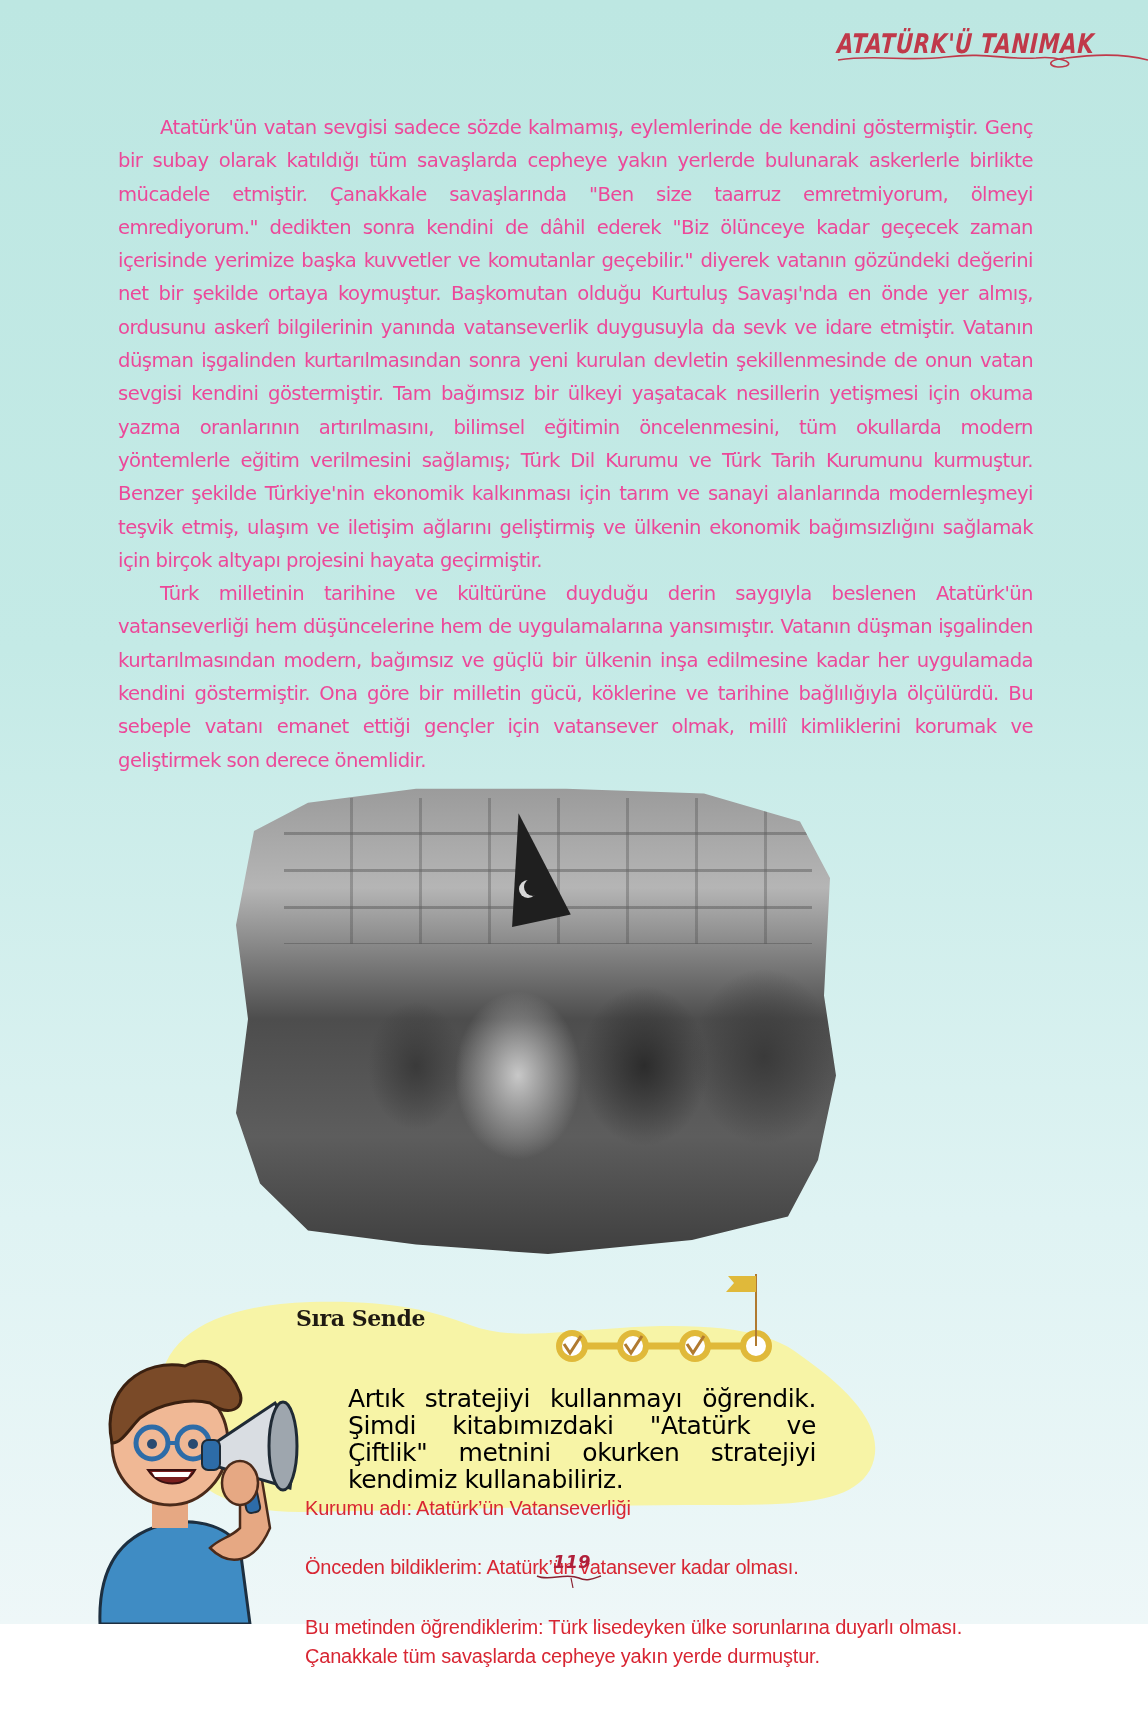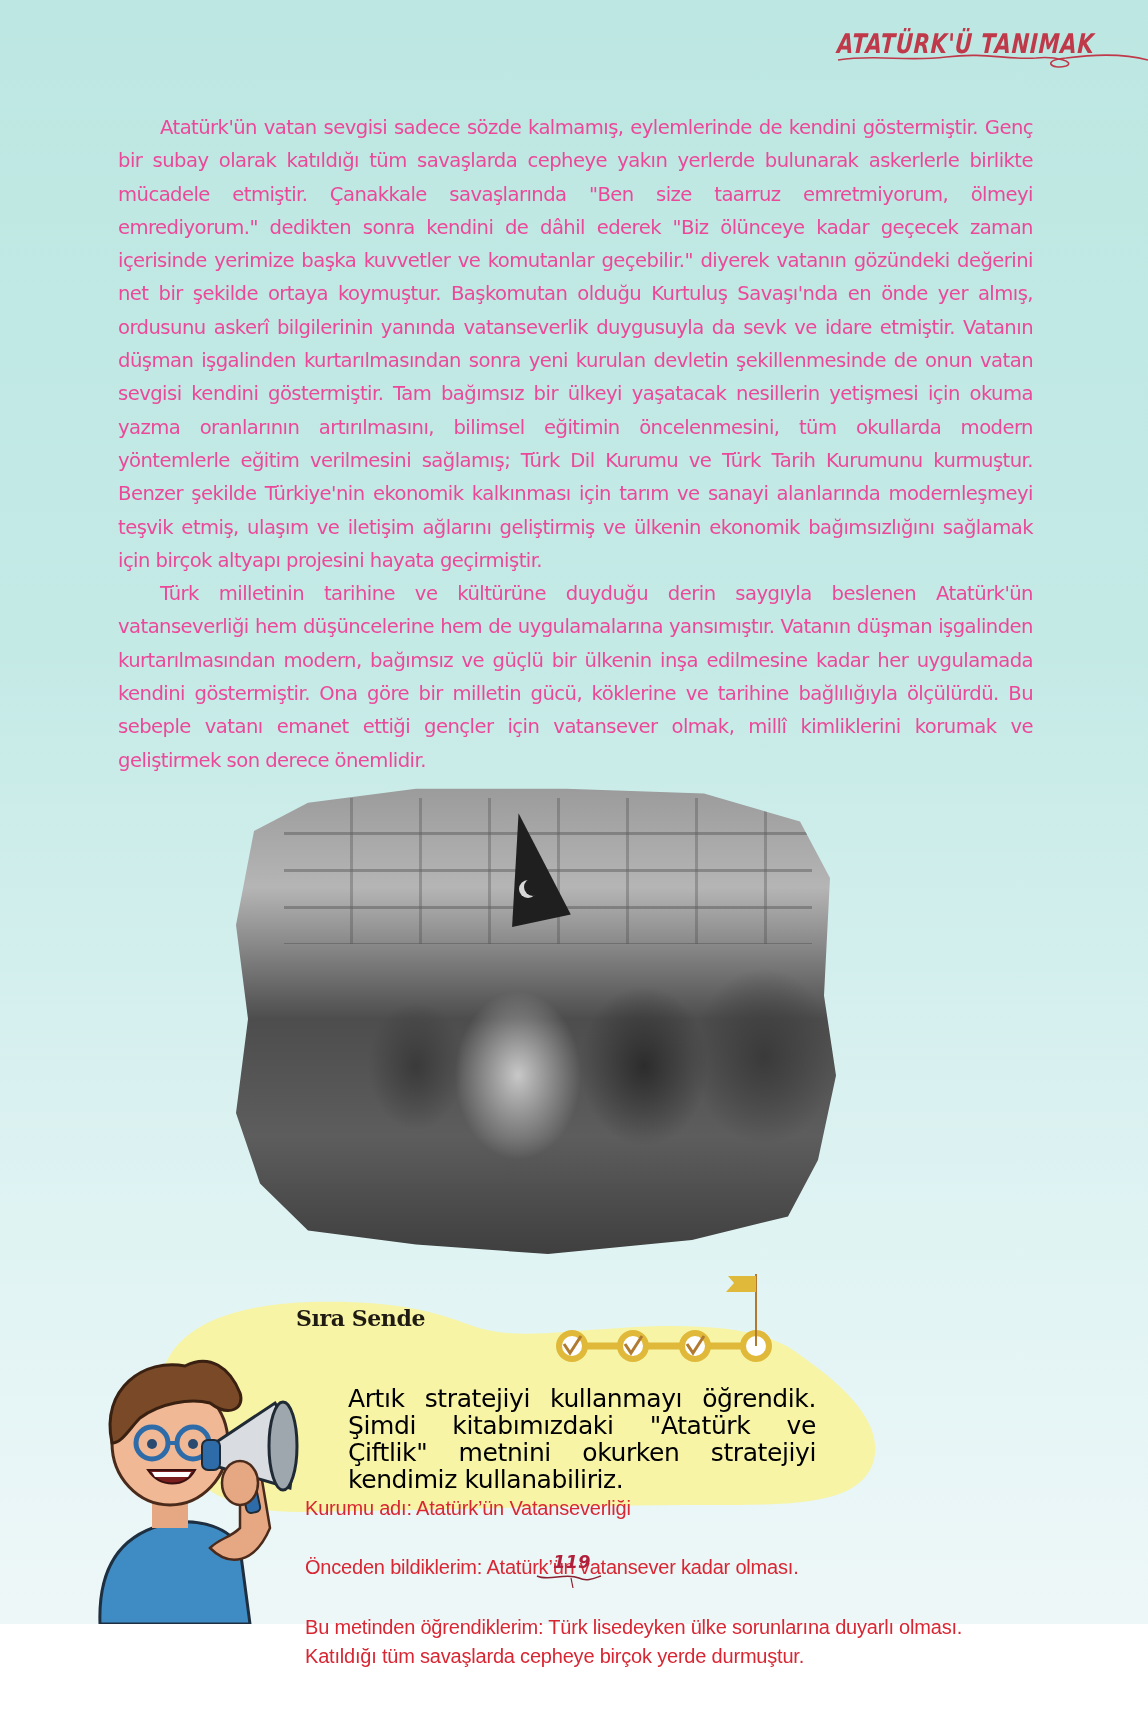--- a/index.html
+++ b/index.html
@@ -166,21 +166,21 @@
 
 <div>
   <div class="answers" style="top:1497px;">
     <div class="line" style="top:0;">Kurumu adı: Atatürk’ün Vatanseverliği</div>
   </div>
   <div class="answers" style="top:1556px;">
     <div class="line" style="top:0;">Önceden bildiklerim: Atatürk’ün vatansever kadar olması.</div>
   </div>
   <div class="answers" style="top:1616px;">
     <div class="line" style="top:0;">Bu metinden öğrendiklerim: Türk lisedeyken ülke sorunlarına duyarlı olması.</div>
-    <div class="line" style="top:29px;">Katıldığı tüm savaşlarda cepheye birçok yerde durmuştur.</div>
+    <div class="line" style="top:29px;">Çanakkale tüm savaşlarda cepheye yakın yerde durmuştur.</div>
   </div>
 </div>
 
 <svg class="handwriting" width="70" height="44" viewBox="0 0 70 44">
   <text x="18" y="22" font-family="DejaVu Sans, sans-serif" font-weight="bold" font-style="italic" font-size="18" fill="#b0203a">119</text>
   <path d="M2 30 C 14 36, 30 26, 44 32 C 52 36, 60 32, 66 30" fill="none" stroke="#8a2030" stroke-width="1.4"></path>
   <path d="M36 32 L 38 42" fill="none" stroke="#8a2030" stroke-width="1.2"></path>
 </svg>
 
 </body></html>

